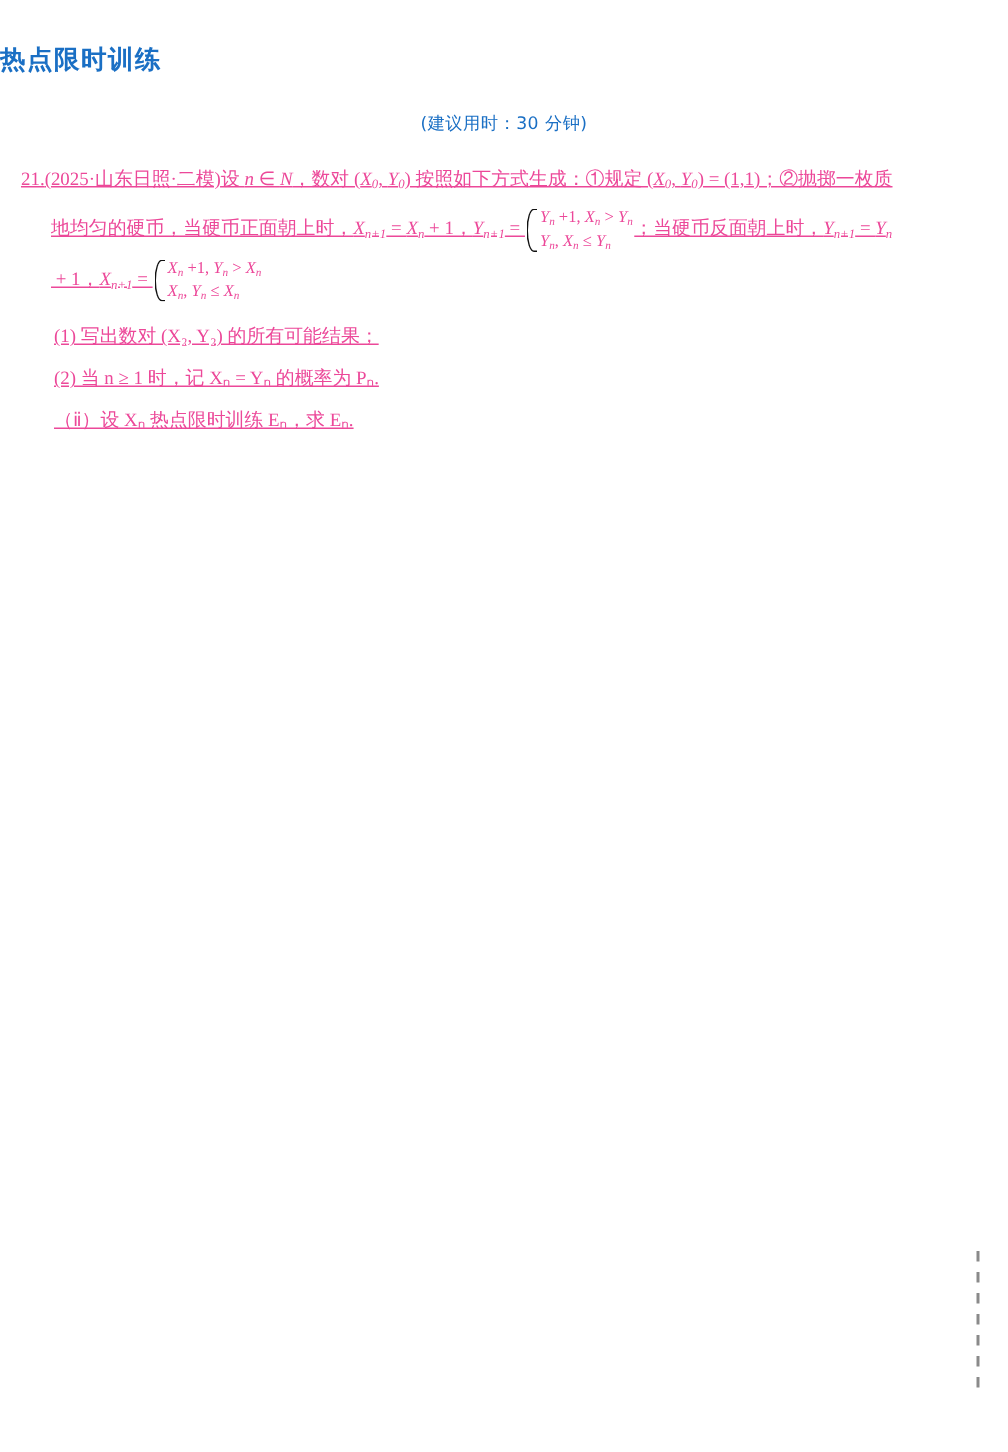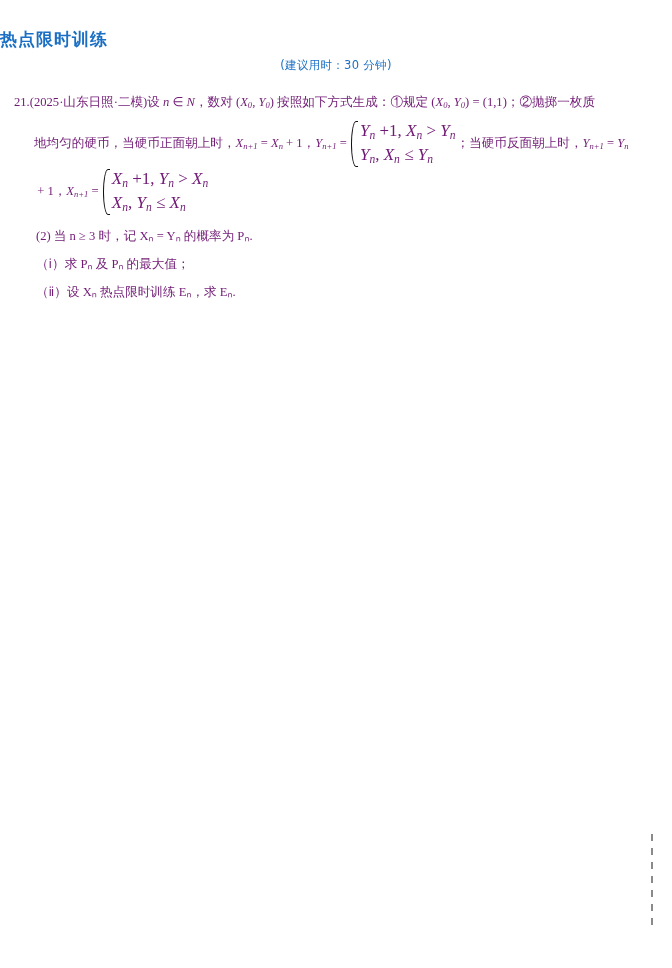--- a/index.html
+++ b/index.html
@@ -27,28 +27,29 @@
     font-weight: bold;
     font-size: 17px;
     letter-spacing: 1px;
     margin-top: 28px;
   }
   .doc-subtitle {
     text-align: center;
     color: #1a6fc4;
     font-family: "DejaVu Sans", sans-serif;
     font-size: 11.5px;
-    margin-top: 7px;
+    margin-top: 24px;
     letter-spacing: 0.3px;
   }
   .body-block {
     margin: 14px 26px 0 14px;
     font-size: 12.6px;
     line-height: 30px;
-    color: #701a75;
+    color: #ec4899;
+    text-decoration: underline;
   }
   .para {
     position: relative;
     text-align: justify;
   }
   .para .ln {
     display: block;
     white-space: nowrap;
   }
   .hang {
@@ -63,21 +64,21 @@
     font-style: italic;
     font-size: 0.68em;
     vertical-align: -0.28em;
   }
   .cases {
     display: inline-block;
     vertical-align: middle;
     position: relative;
     padding-left: 9px;
     line-height: 1.35;
-    font-size: 17px;
+    font-size: 11px;
     margin: 0 1px;
   }
   .cases::before {
     content: "";
     position: absolute;
     left: 0;
     top: 1px;
     bottom: 1px;
     width: 6px;
     border-left: 1.2px solid #111;
@@ -127,22 +128,22 @@
 
       <span class="ln"><span>21.</span><span>(2025·山东日照·二模)</span><span>设 </span><span class="it">n</span><span> ∈ </span><span class="it">N</span><span>，数对 (</span><span class="it">X</span><span class="sub-it">0</span><span>, </span><span class="it">Y</span><span class="sub-it">0</span><span>) 按照如下方式生成：①规定 (</span><span class="it">X</span><span class="sub-it">0</span><span>, </span><span class="it">Y</span><span class="sub-it">0</span><span>) = (1,1)；②抛掷一枚质</span></span>
 
       <span class="ln"><span class="hang"></span><span>地均匀的硬币，当硬币正面朝上时，</span><span class="it">X</span><span class="sub-it">n+1</span><span> = </span><span class="it">X</span><span class="sub-it">n</span><span> + 1，</span><span class="it">Y</span><span class="sub-it">n+1</span><span> = </span><span class="cases"><span class="row"><span class="it">Y</span><span class="sub-it">n</span><span> +1, </span><span class="it">X</span><span class="sub-it">n</span><span> &gt; </span><span class="it">Y</span><span class="sub-it">n</span></span><span class="row"><span class="it">Y</span><span class="sub-it">n</span><span>, </span><span class="it">X</span><span class="sub-it">n</span><span> ≤ </span><span class="it">Y</span><span class="sub-it">n</span></span></span><span>；当硬币反面朝上时，</span><span class="it">Y</span><span class="sub-it">n+1</span><span> = </span><span class="it">Y</span><span class="sub-it">n</span></span>
 
       <span class="ln"><span class="hang"></span><span> + 1，</span><span class="it">X</span><span class="sub-it">n+1</span><span> = </span><span class="cases"><span class="row"><span class="it">X</span><span class="sub-it">n</span><span> +1, </span><span class="it">Y</span><span class="sub-it">n</span><span> &gt; </span><span class="it">X</span><span class="sub-it">n</span></span><span class="row"><span class="it">X</span><span class="sub-it">n</span><span>, </span><span class="it">Y</span><span class="sub-it">n</span><span> ≤ </span><span class="it">X</span><span class="sub-it">n</span></span></span></span>
 
     </div>
 
     <div class="q-list">
-      <span class="q-line">(2) 当 n ≥ 3 时，记 Xₙ = Yₙ 的概率为 Pₙ.</span>
-      <span class="q-line">（ⅰ）求 Pₙ 及 Pₙ 的最大值；</span>
+      <span class="q-line">(1) 写出数对 (X₂, Y₂) 的所有可能结果；</span>
+      <span class="q-line">(2) 当 n ≥ 1 时，记 Xₙ = Yₙ 的概率为 Pₙ.</span>
       <span class="q-line">（ⅱ）设 Xₙ 热点限时训练 Eₙ，求 Eₙ.</span>
     </div>
 
   </div>
 
   <div class="marks">
     <i></i>
     <i></i>
     <i></i>
     <i></i>

